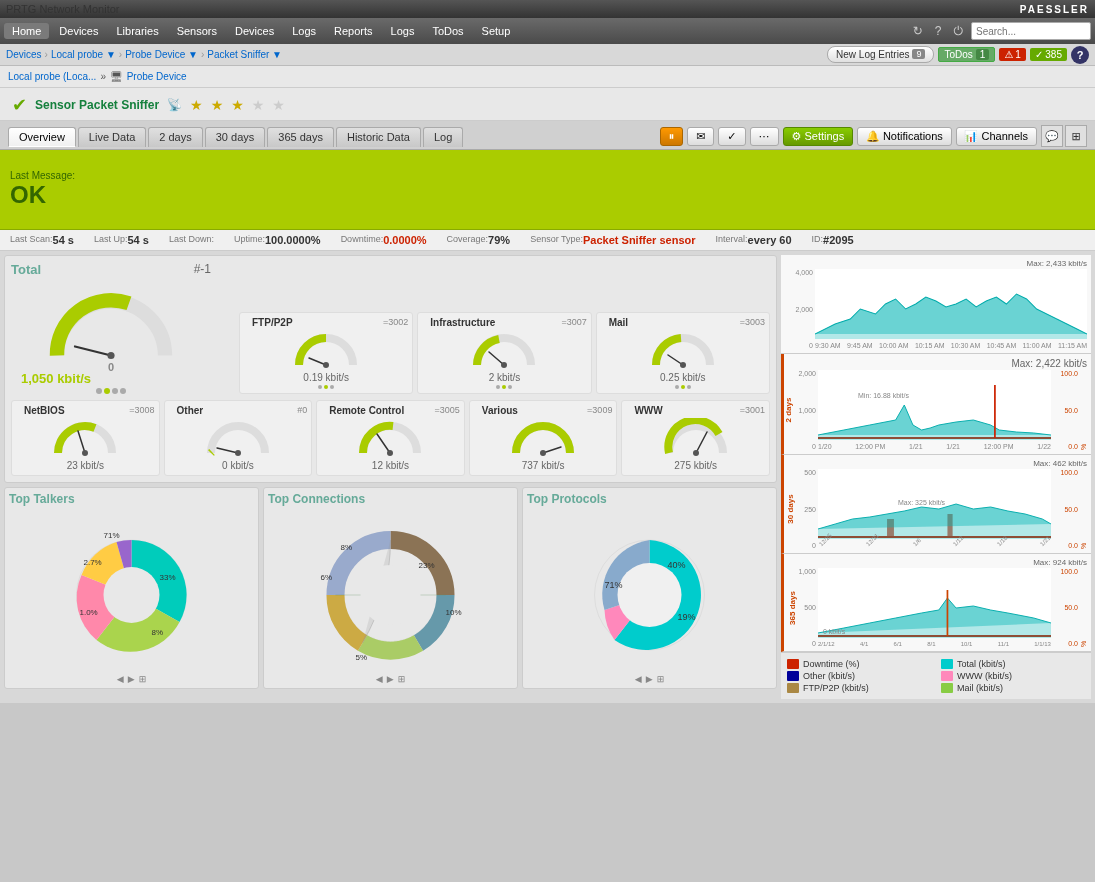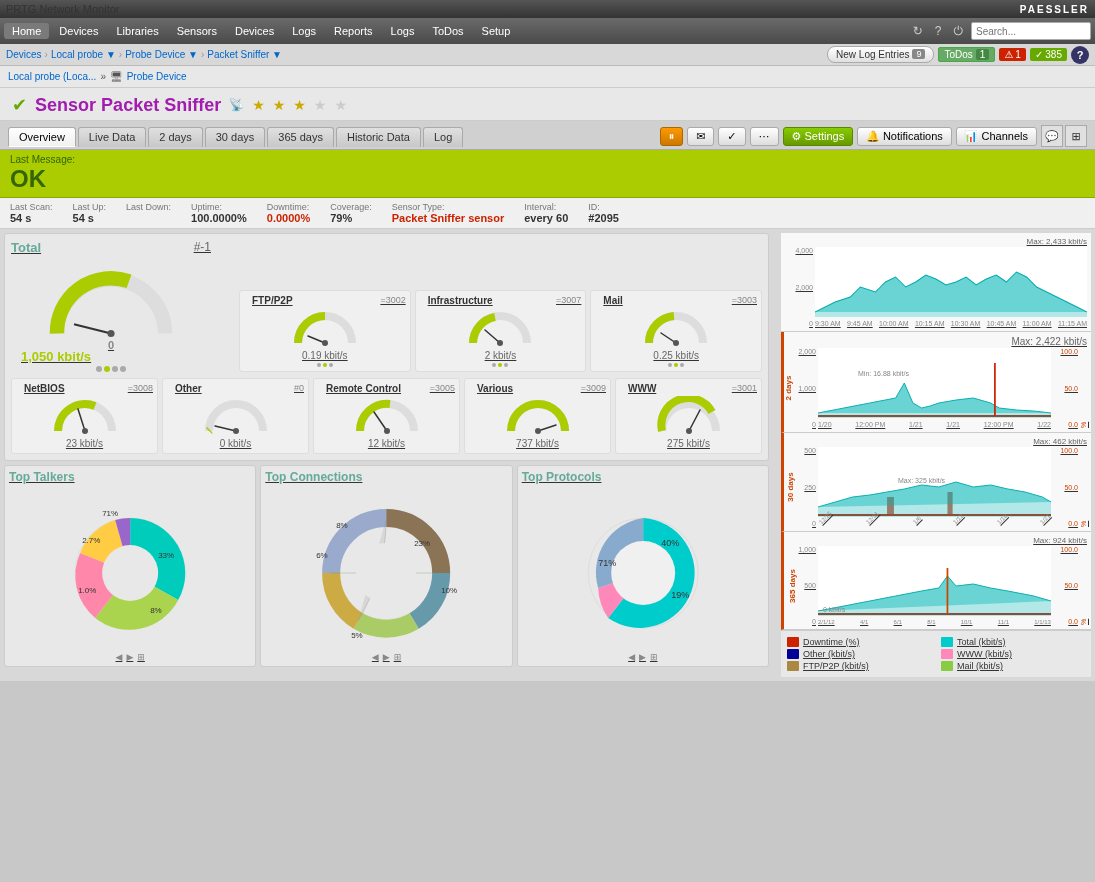--- a/index.html
+++ b/index.html
@@ -27,49 +27,49 @@
     .ok-badge { background: #66aa00; color: #fff; padding: 1px 5px; font-size: 10px; border-radius: 2px; display: flex; align-items: center; gap: 2px; }
     .help-btn { background: #336; color: #fff; width: 18px; height: 18px; border-radius: 50%; font-size: 11px; display: flex; align-items: center; justify-content: center; cursor: pointer; font-weight: bold; }
     
     
     #subbread { background: #e8e8e8; height: 22px; display: flex; align-items: center; padding: 0 8px; border-bottom: 1px solid #ccc; gap: 4px; font-size: 10px; color: #555; }
     #subbread a { color: #0066cc; text-decoration: none; }
     
     
     #page-header { background: #e8e8e8; padding: 6px 12px 4px; border-bottom: 1px solid #ccc; display: flex; align-items: center; gap: 8px; }
     #sensor-check { color: #66aa00; font-size: 18px; }
-    #page-title { font-size: 18px; font-weight: bold; color: #a21caf; }
+    #page-title { font-size: 12px; font-weight: bold; color: #15803d; }
     #page-icon { color: #999; font-size: 12px; }
     .star { color: #ccaa00; font-size: 14px; }
     .star-empty { color: #ccc; font-size: 14px; }
     
     
     #tabs { background: #d0d0d0; display: flex; align-items: center; padding: 4px 8px 0; border-bottom: 1px solid #aaa; justify-content: space-between; }
     #tabs-left { display: flex; gap: 2px; }
     .tab { background: linear-gradient(to bottom, #e0e0e0, #c8c8c8); border: 1px solid #aaa; border-bottom: none; padding: 3px 10px; font-size: 11px; cursor: pointer; border-radius: 3px 3px 0 0; color: #333; }
     .tab.active { background: linear-gradient(to bottom, #fff, #f0f0f0); border-bottom: 1px solid #fff; color: #000; }
     #tabs-right { display: flex; gap: 4px; align-items: center; margin-bottom: 2px; }
     .tool-btn { background: linear-gradient(to bottom, #fff, #ddd); border: 1px solid #aaa; padding: 2px 8px; font-size: 11px; cursor: pointer; border-radius: 3px; display: flex; align-items: center; gap: 3px; }
     .tool-btn.green { background: linear-gradient(to bottom, #88cc00, #669900); color: #fff; border-color: #558800; }
     .tool-btn.orange { background: linear-gradient(to bottom, #ff9900, #cc7700); color: #fff; border-color: #aa6600; }
     
     
-    #status-bar { background: #aacc00; padding: 4px 10px; border-bottom: 1px solid #88aa00; }
+    #status-bar { background: #aacc00; padding: 20px 10px; border-bottom: 1px solid #88aa00; }
     #status-label { font-size: 10px; color: #336600; }
     #status-ok { font-size: 24px; font-weight: bold; color: #336600; }
     
     
     #sensor-stats { background: #f0f0f0; display: flex; padding: 4px 10px; gap: 20px; border-bottom: 1px solid #ccc; }
-    .stat-item { display: flex; flex-direction: column; }
+    .stat-item { display: flex; flex-direction: row; }
     .stat-label { font-size: 9px; color: #777; }
     .stat-value { font-size: 11px; font-weight: bold; color: #333; }
     .stat-value.red { color: #cc2200; }
     
     
-    #main-content { display: flex; background: #d8d8d8; gap: 12px; padding: 4px; text-decoration: underline; }
+    #main-content { display: flex; background: #d8d8d8; gap: 4px; padding: 4px; }
     #left-panel { flex: 1; display: flex; flex-direction: column; gap: 4px; }
     #right-panel { width: 310px; display: flex; flex-direction: column; gap: 0; }
     
     
     #gauges-section { background: #e8e8e8; border: 1px solid #ccc; border-radius: 3px; padding: 6px; }
     
     
     #total-gauge { display: flex; margin-bottom: 4px; }
     #total-gauge-left { width: 200px; }
     #total-label { display: flex; justify-content: space-between; margin-bottom: 2px; }

